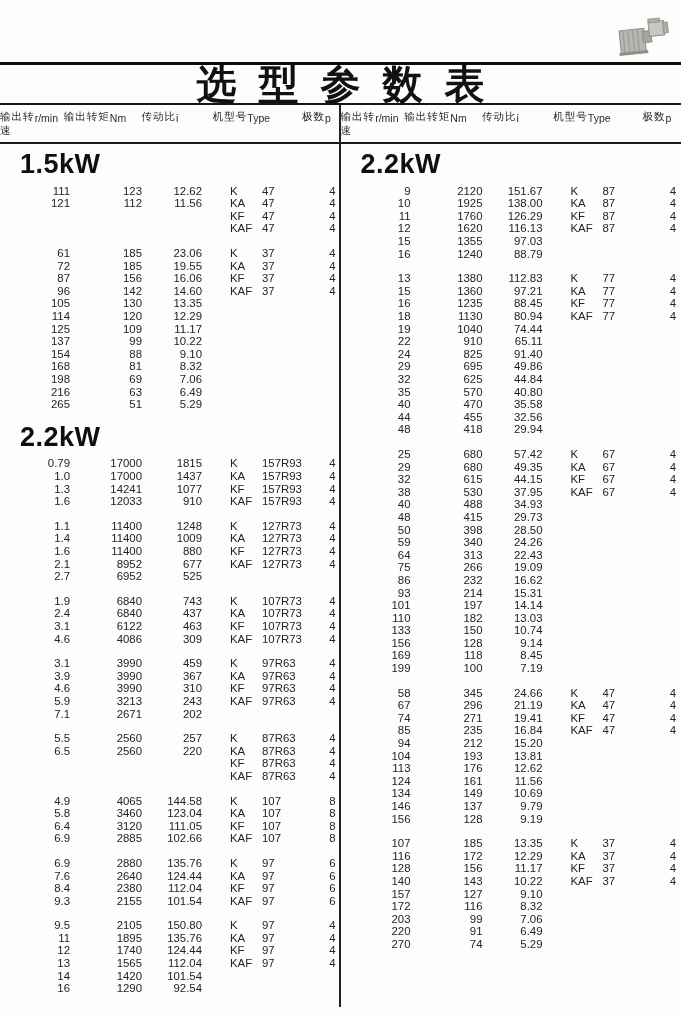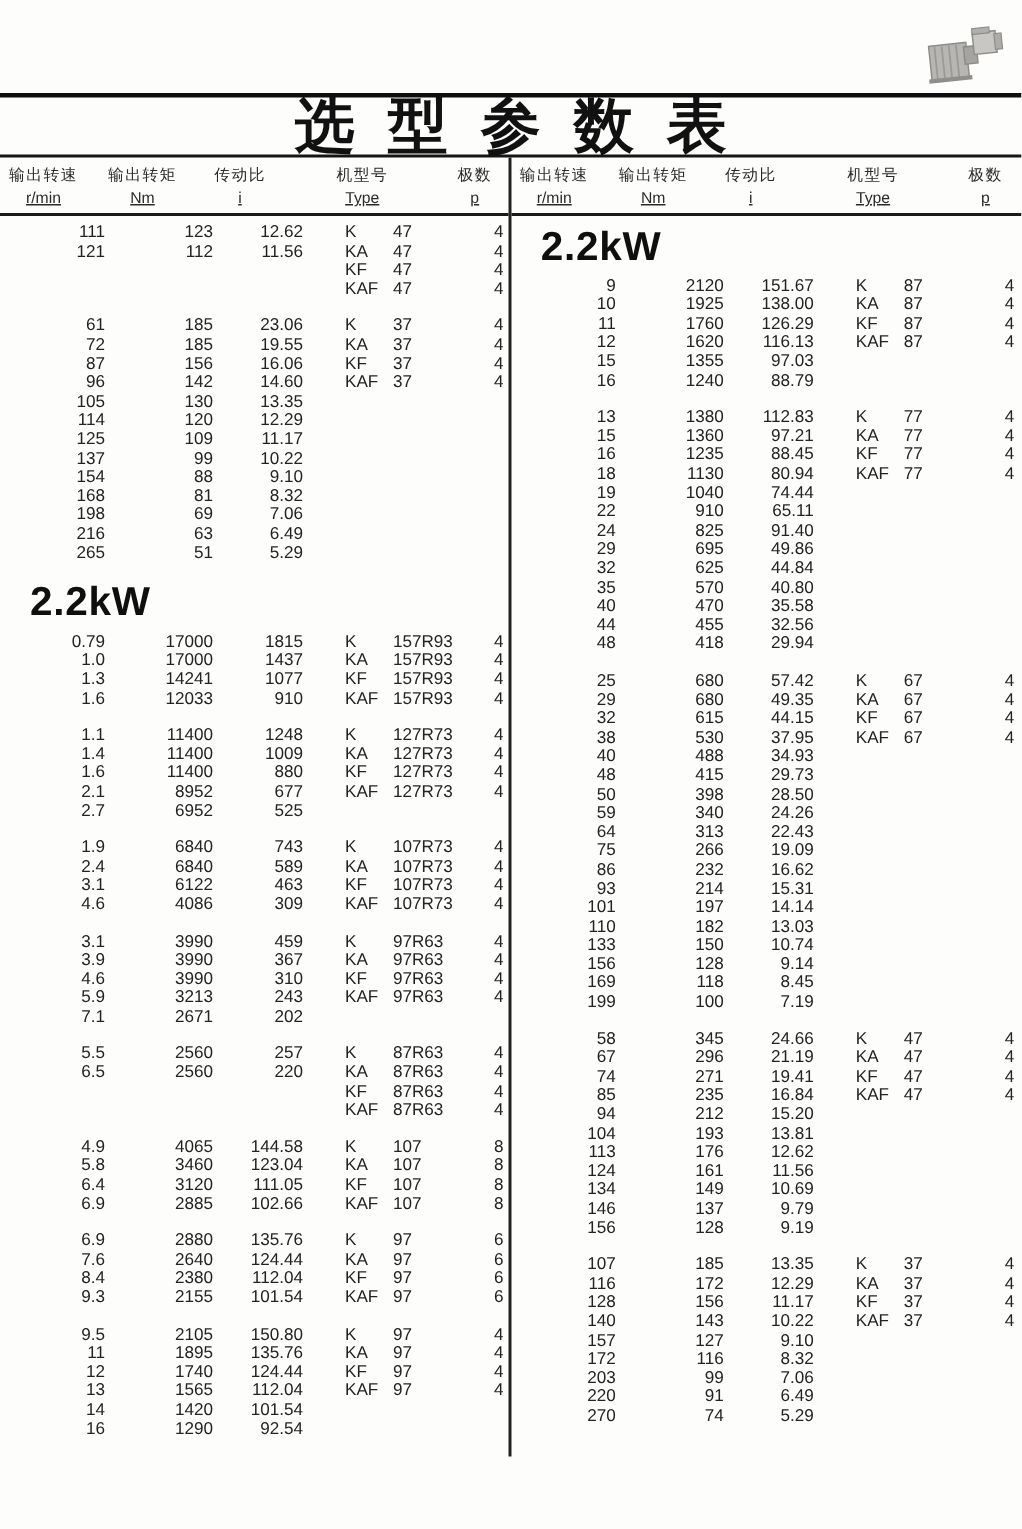--- a/index.html
+++ b/index.html
@@ -24,23 +24,23 @@
 
   .columns{display:flex;width:681px;}
   .half{width:340.5px;box-sizing:border-box;}
   .half.left{border-right:2px solid #222;}
 
   .grid5{display:grid;grid-template-columns:58px 74px 56px 107px 43px;}
 
   .col-headers{
     padding:5px 0 4px 0;border-bottom:2px solid #1a1a1a;
   }
-  .hcol{display:flex;flex-direction:column;align-items:center;justify-content:center;}
+  .hcol{display:flex;flex-direction:row;align-items:flex-start;justify-content:center;}
   .h-label{font-size:10.5px;letter-spacing:1px;color:#2b2b2b;}
-  .h-unit{font-size:10.5px;color:#2b2b2b;margin-top:2px;text-decoration:underline;}
+  .h-unit{font-size:10.5px;color:#2b2b2b;margin-top:2px;}
 
   .half-body{padding-top:5px;}
   .section{margin-bottom:4px;}
   .section-title{
     font-size:27px;font-weight:800;color:#0f0f0f;
     margin:1px 0 5px 20px;letter-spacing:0.5px;line-height:1.1;
   }
   .group{margin-bottom:12px;margin-left:16px;}
   .row{line-height:12.6px;font-size:11.4px;color:#232323;}
   .cell{display:block;white-space:nowrap;}
@@ -105,20 +105,21 @@
     <span class="h-unit">Type</span>
   </div>
 
   <div class="hcol">
     <span class="h-label">极数</span>
     <span class="h-unit">p</span>
   </div>
 </div>
       <div class="half-body">
   <div class="section">
+    <div class="section-title">1.5kW</div>
   <div class="group">
   <div class="row grid5">
     <span class="cell c-speed">111</span>
     <span class="cell c-torque">123</span>
     <span class="cell c-ratio">12.62</span>
     <span class="cell c-type">
       <span class="tp">K</span>
       <span class="md">47</span>
     </span>
     <span class="cell c-poles">4</span>
@@ -414,21 +415,21 @@
     <span class="cell c-type">
       <span class="tp">K</span>
       <span class="md">107R73</span>
     </span>
     <span class="cell c-poles">4</span>
   </div>
 
   <div class="row grid5">
     <span class="cell c-speed">2.4</span>
     <span class="cell c-torque">6840</span>
-    <span class="cell c-ratio">589</span>
+    <span class="cell c-ratio">437</span>
     <span class="cell c-type">
       <span class="tp">KA</span>
       <span class="md">107R73</span>
     </span>
     <span class="cell c-poles">4</span>
   </div>
 
   <div class="row grid5">
     <span class="cell c-speed">3.1</span>
     <span class="cell c-torque">6122</span>

